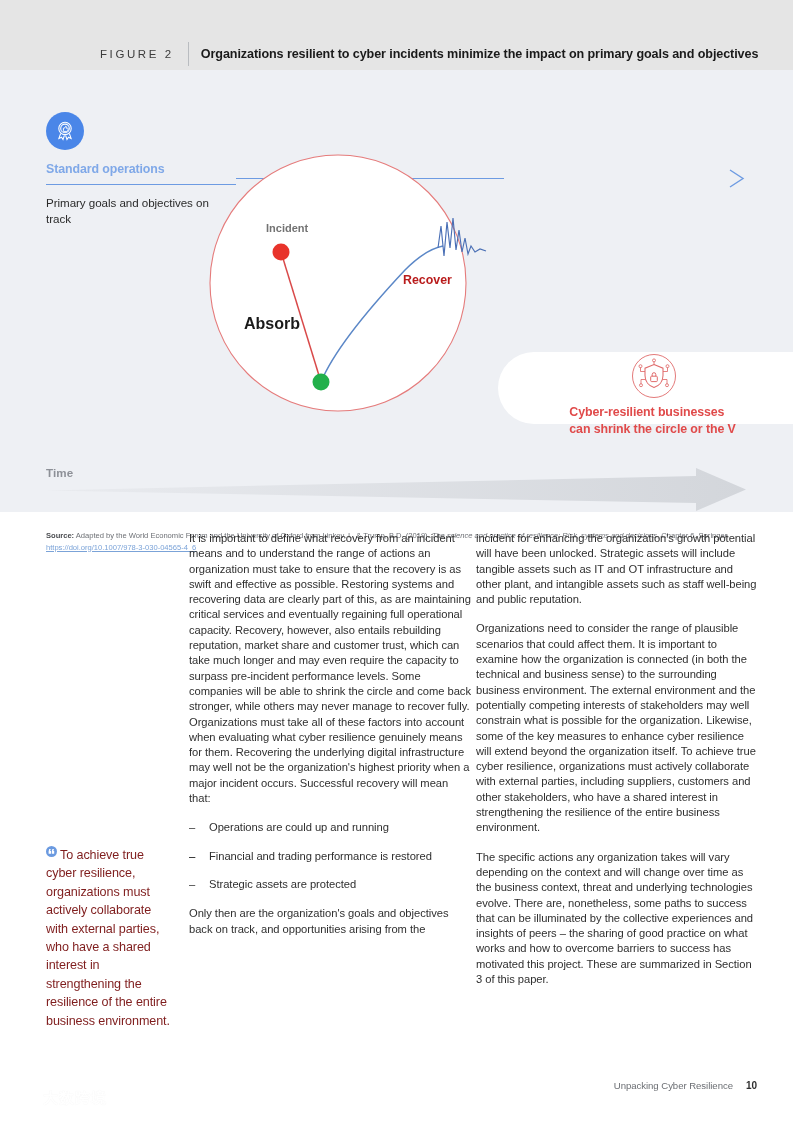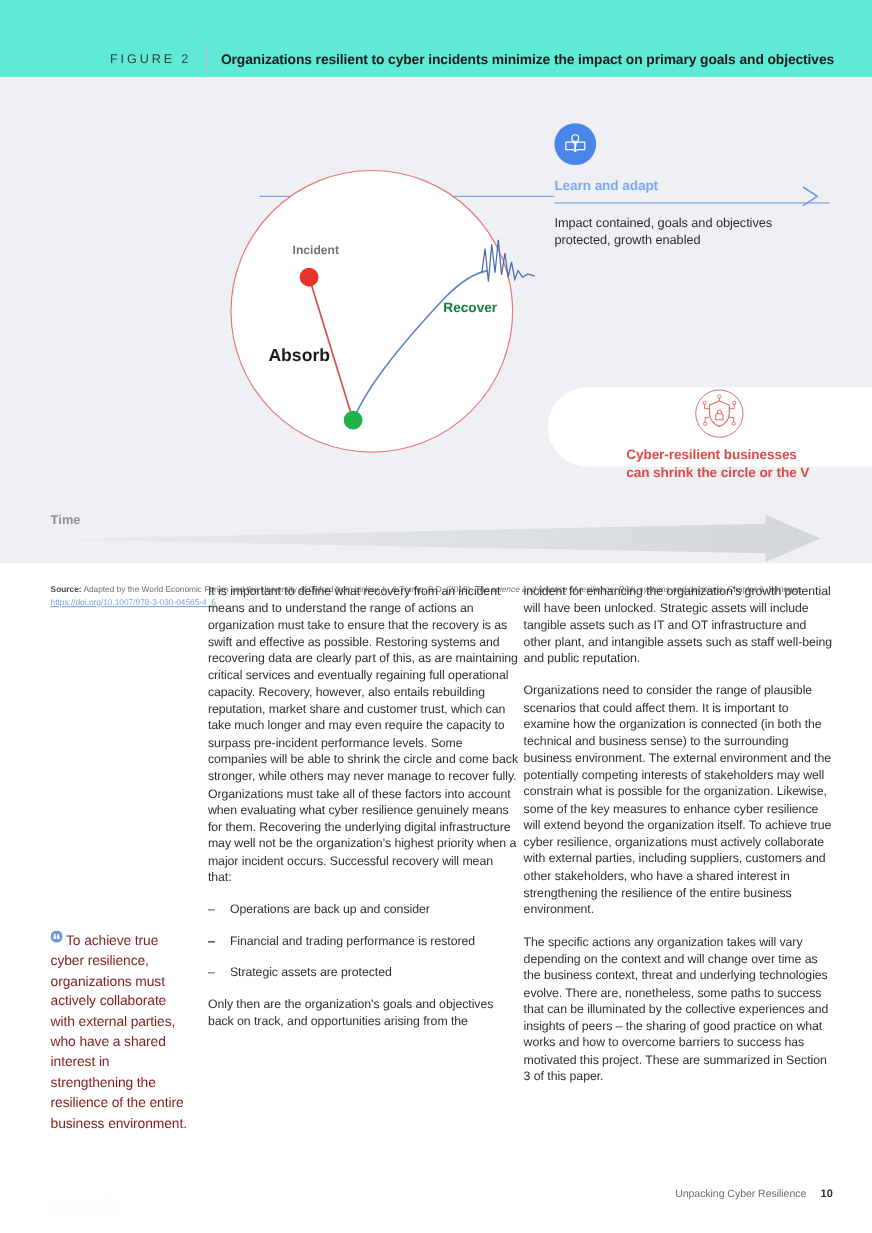--- a/index.html
+++ b/index.html
@@ -10,21 +10,21 @@
     color:#231f20;
     position:relative;
     overflow:hidden;
     -webkit-font-smoothing:antialiased;
   }
   .page{position:relative;width:793px;height:1121px;}
 
   
   .fig-header{
     position:absolute;left:0;top:0;width:793px;height:70px;
-    background:#5eead4;
+    background:#e5e5e5;
   }
   .fig-head-inner{
     position:absolute;left:100px;top:42px;
     display:flex;align-items:center;
   }
   .fig-label{
     font-size:11.5px;letter-spacing:2.6px;color:#3c3c3c;
     font-weight:400;white-space:nowrap;
   }
   .fig-divider{
@@ -156,36 +156,35 @@
       <span class="fig-label">FIGURE 2</span>
       <span class="fig-divider"></span>
       <span class="fig-title">Organizations resilient to cyber incidents minimize the impact on primary goals and objectives</span>
     </div>
   </div>
 
   <div class="fig-panel">
 
     <div class="baseline"></div>
 
-
-    <div class="blk right-blk">
+    <div class="blk left-blk">
       <div class="blk-icon">
         <svg width="24" height="24" viewBox="0 0 24 24" fill="none" stroke="#ffffff" stroke-width="1.1">
-          <circle cx="12" cy="6.6" r="3.1"></circle>
-          <path d="M10.6 9.2v1.5h2.8V9.2" stroke-width="0.95"></path>
-          <path d="M12 10.7v5.4" stroke-width="0.95"></path>
-          <path d="M10.7 12.3h2.6M10.7 13.8h2.6" stroke-width="0.8"></path>
-          <path d="M3.4 10.2h5.4c1.7 0 3.2.9 3.2 2v6.9c0-1.1-1.5-2-3.2-2H3.4z"></path>
-          <path d="M20.6 10.2h-5.4c-1.7 0-3.2.9-3.2 2v6.9c0-1.1 1.5-2 3.2-2h5.4z"></path>
+          <circle cx="12" cy="9.4" r="6.2"></circle>
+          <circle cx="12" cy="9.4" r="4.3"></circle>
+          <path d="M10.4 11.3v-2.1h1.0l1.3-1.9c.5 0 .8.3.7.9l-.2 1h1.4c.5 0 .8.4.6.9l-.6 1.8c-.1.3-.4.5-.7.5h-3.5z" stroke-width="0.95"></path>
+          <path d="M7.6 14.6 5.9 19.4l2.6-1.1 1.5 2.2 1.4-4.1"></path>
+          <path d="M16.4 14.6l1.7 4.8-2.6-1.1-1.5 2.2-1.4-4.1"></path>
         </svg>
       </div>
-      <div class="blk-title">Learn and adapt</div>
+      <div class="blk-title">Standard operations</div>
       <div class="blk-rule"></div>
-      <div class="blk-body">Impact contained, goals and objectives protected, growth enabled</div>
-    </div>
+      <div class="blk-body">Primary goals and objectives on track</div>
+    </div>
+
 
     <svg style="position:absolute;left:728px;top:98px;" width="24" height="22">
       <path d="M2 2 L15 10.5 L2 19" fill="none" stroke="#6d9be2" stroke-width="1.4"></path>
     </svg>
 
     <div class="circle-wrap">
       <svg width="300" height="285" viewBox="0 0 300 285">
 
         <circle cx="138" cy="135" r="128" fill="#ffffff" stroke="#e57b7b" stroke-width="1.1"></circle>
 
@@ -194,21 +193,21 @@
         <path d="M121 234 C 133 205, 160 170, 205 122 C 221 106, 232 100, 243 98" fill="none" stroke="#5b87c7" stroke-width="1.5"></path>
 
         <path d="M238 100 l3 -22 l3 30 l3 -34 l3 26 l3 -30 l3 32 l3 -20 l3 22 l3 -14 l3 16 l3 -8 l4 6 l5 -3 l6 2" fill="none" stroke="#4a6fb5" stroke-width="1.15"></path>
 
         <circle cx="81" cy="104" r="8.5" fill="#e8332b"></circle>
 
         <circle cx="121" cy="234" r="8.5" fill="#22b04b"></circle>
       </svg>
       <div style="position:absolute;left:66px;top:74px;font-size:11px;font-weight:700;color:#737373;">Incident</div>
       <div style="position:absolute;left:44px;top:167px;font-size:16px;font-weight:700;color:#1a1a1a;">Absorb</div>
-      <div style="position:absolute;left:203px;top:125px;font-size:12.4px;font-weight:700;color:#15803d;">Recover</div>
+      <div style="position:absolute;left:203px;top:125px;font-size:12.4px;font-weight:700;color:#b91c1c;">Recover</div>
     </div>
 
     <div class="callout">
       <div class="callout-icon">
         <svg width="48" height="48" viewBox="0 0 48 48" fill="none" stroke="#e06b6b" stroke-width="1">
           <circle cx="24" cy="24" r="21.5" stroke-width="0.9"></circle>
           <path d="M24 12.5 L33 16.2 v7.4 c0 6.0 -4.0 10.4 -9 12.0 c-5 -1.6 -9 -6.0 -9 -12.0 v-7.4 z" stroke-width="1.05"></path>
           <rect x="20.7" y="24.2" width="6.6" height="5.4" rx="0.9" stroke-width="1"></rect>
           <path d="M22.2 24.2v-1.7a1.8 1.8 0 0 1 3.6 0v1.7" stroke-width="1"></path>
           <path d="M15 19.5 H10.5 M10.5 19.5 v-4.2" stroke-width="0.85"></path>
@@ -241,21 +240,21 @@
     <div class="time-label">Time</div>
 
     <div class="source">
       <b>Source:</b><span> Adapted by the World Economic Forum and the University of Oxford from Linkov, I., &amp; Trump, B.D. (2019). </span><i>The science and practice of resilience: Risk, systems and decisions</i><span>, Chapter 6. Springer. </span><a href="#">https://doi.org/10.1007/978-3-030-04565-4_6</a>
     </div>
   </div>
 
   <div class="col col-left">
     <p>It is important to define what recovery from an incident means and to understand the range of actions an organization must take to ensure that the recovery is as swift and effective as possible. Restoring systems and recovering data are clearly part of this, as are maintaining critical services and eventually regaining full operational capacity. Recovery, however, also entails rebuilding reputation, market share and customer trust, which can take much longer and may even require the capacity to surpass pre-incident performance levels. Some companies will be able to shrink the circle and come back stronger, while others may never manage to recover fully. Organizations must take all of these factors into account when evaluating what cyber resilience genuinely means for them. Recovering the underlying digital infrastructure may well not be the organization's highest priority when a major incident occurs. Successful recovery will mean that:</p>
     <ul class="dashlist">
-      <li><span class="dash">–</span><span>Operations are back up and consider</span></li>
+      <li><span class="dash">–</span><span>Operations are could up and running</span></li>
       <li><span class="dash">–</span></li>
       <li><span class="dash">–</span><span>Financial and trading performance is restored</span></li>
       <li><span class="dash">–</span><span>Strategic assets are protected</span></li>
     </ul>
     <p>Only then are the organization's goals and objectives back on track, and opportunities arising from the</p>
   </div>
 
   <div class="col col-right">
     <p>incident for enhancing the organization's growth potential will have been unlocked. Strategic assets will include tangible assets such as IT and OT infrastructure and other plant, and intangible assets such as staff well-being and public reputation.</p>
     <p>Organizations need to consider the range of plausible scenarios that could affect them. It is important to examine how the organization is connected (in both the technical and business sense) to the surrounding business environment. The external environment and the potentially competing interests of stakeholders may well constrain what is possible for the organization. Likewise, some of the key measures to enhance cyber resilience will extend beyond the organization itself. To achieve true cyber resilience, organizations must actively collaborate with external parties, including suppliers, customers and other stakeholders, who have a shared interest in strengthening the resilience of the entire business environment.</p>

